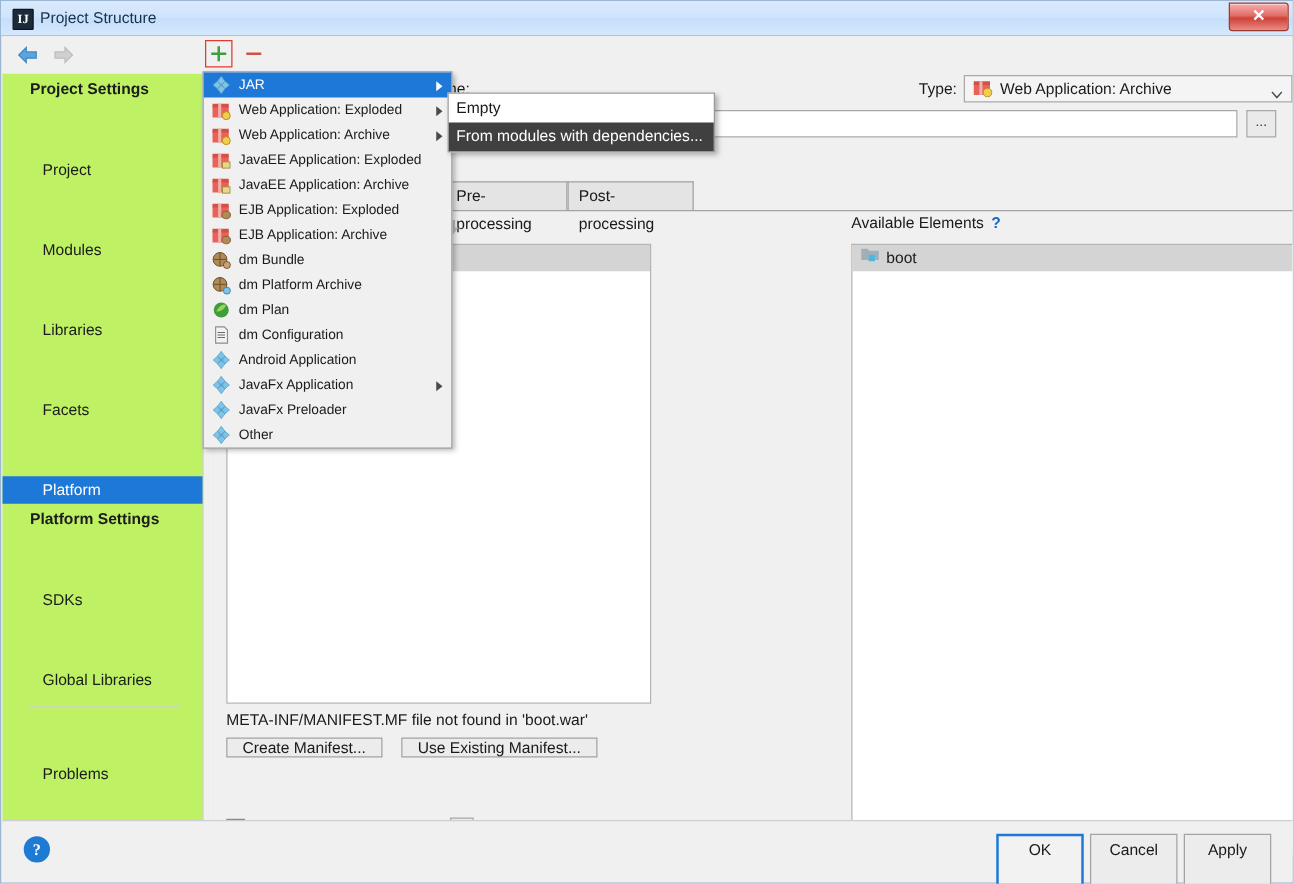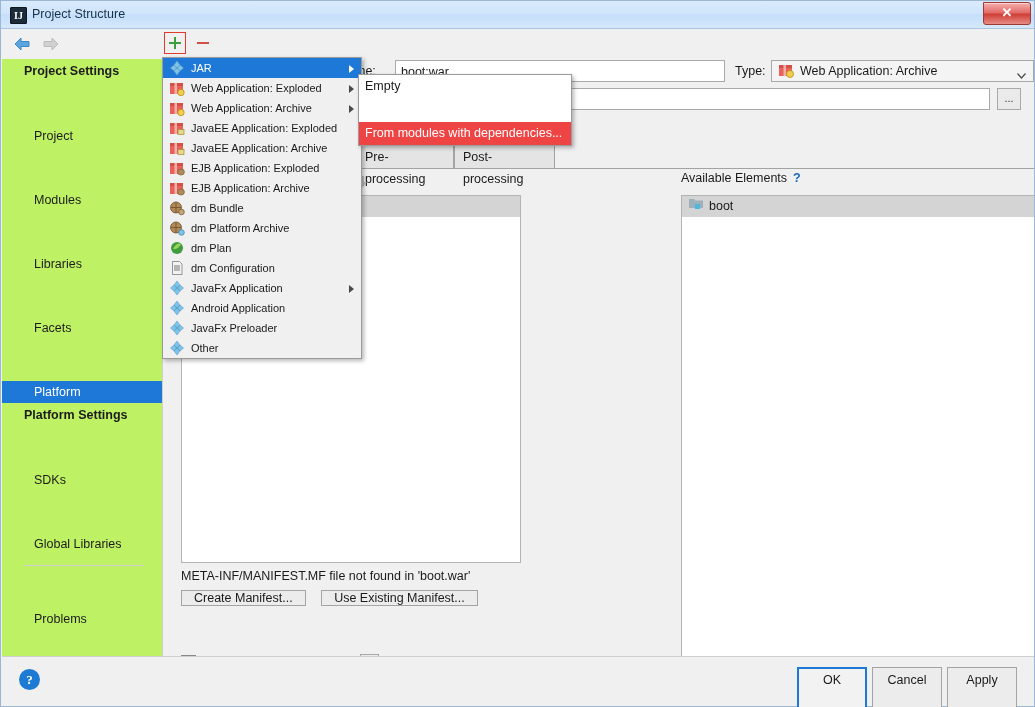--- a/index.html
+++ b/index.html
@@ -214,21 +214,21 @@
   .submenu{
     position:absolute;left:357px;top:73px;width:212px;
     background:#fff;border:1px solid #9a9a9a;
     box-shadow:2px 2px 4px rgba(0,0,0,.28);
     z-index:41;
   }
   .smi{
     height:23px;line-height:23px;font-size:12.5px;padding-left:6px;color:#1a1a1a;
     cursor:pointer;
   }
-  .smi.sel{background:#ef4444;color:#fff;margin-top:24px;}
+  .smi.sel{background:#404040;color:#fff;}
 
   .plus-hl{
     position:absolute;left:163px;top:31px;width:22px;height:22px;
     border:1px solid #e03b2f;box-sizing:border-box;z-index:45;
   }
   .tool-plus{
     position:absolute;left:166px;top:34px;width:16px;height:16px;z-index:46;cursor:pointer;
   }
   .tool-minus{
     position:absolute;left:194px;top:34px;width:16px;height:16px;z-index:46;cursor:pointer;
@@ -286,21 +286,20 @@
 
   <div class="pane-scroll">
     <div class="thumb"></div>
   </div>
 
   <div class="content">
 
     <div style="position:absolute;left:168px;top:5px;" class="lbl">
       <span>Name:</span>
     </div>
-    <div class="tf" style="position:absolute;left:224px;top:1px;width:330px;">boot:war</div>
 
     <div style="position:absolute;left:564px;top:5px;" class="lbl">
       <span>Type:</span>
     </div>
     <div class="combo" style="position:absolute;left:600px;top:1px;width:263px;">
       <span style="flex:0 0 16px;">
         <svg width="16" height="16" viewBox="0 0 16 16">
           <rect x="1" y="5" width="13" height="9" fill="#e8625a"></rect>
           <rect x="1" y="3" width="13" height="3" fill="#d44f46"></rect>
           <rect x="5.5" y="3" width="2.5" height="11" fill="#f3b0aa"></rect>
@@ -554,31 +553,31 @@
       </span>
       <span>dm Configuration</span>
     </div>
 
     <div class="mi">
       <span class="ic">
         <svg width="16" height="16" viewBox="0 0 16 16">
             <path d="M8 1 L11 5 L8 9 L5 5 Z M8 7 L11 11 L8 15 L5 11 Z M1.5 8 L5 5 L8.5 8 L5 11 Z M7.5 8 L11 5 L14.5 8 L11 11 Z" fill="#7fc3e8" stroke="#5aa0c8" stroke-width="0.6"></path>
           </svg>
       </span>
+      <span>Android Application</span>
+    </div>
+
+    <div class="mi">
+      <span class="ic">
+        <svg width="16" height="16" viewBox="0 0 16 16">
+            <path d="M8 1 L11 5 L8 9 L5 5 Z M8 7 L11 11 L8 15 L5 11 Z M1.5 8 L5 5 L8.5 8 L5 11 Z M7.5 8 L11 5 L14.5 8 L11 11 Z" fill="#7fc3e8" stroke="#5aa0c8" stroke-width="0.6"></path>
+          </svg>
+      </span>
       <span>JavaFx Application</span>
       <span class="sub"></span>
-    </div>
-
-    <div class="mi">
-      <span class="ic">
-        <svg width="16" height="16" viewBox="0 0 16 16">
-            <path d="M8 1 L11 5 L8 9 L5 5 Z M8 7 L11 11 L8 15 L5 11 Z M1.5 8 L5 5 L8.5 8 L5 11 Z M7.5 8 L11 5 L14.5 8 L11 11 Z" fill="#7fc3e8" stroke="#5aa0c8" stroke-width="0.6"></path>
-          </svg>
-      </span>
-      <span>Android Application</span>
     </div>
 
     <div class="mi">
       <span class="ic">
         <svg width="16" height="16" viewBox="0 0 16 16">
             <path d="M8 1 L11 5 L8 9 L5 5 Z M8 7 L11 11 L8 15 L5 11 Z M1.5 8 L5 5 L8.5 8 L5 11 Z M7.5 8 L11 5 L14.5 8 L11 11 Z" fill="#7fc3e8" stroke="#5aa0c8" stroke-width="0.6"></path>
           </svg>
       </span>
       <span>JavaFx Preloader</span>
     </div>

